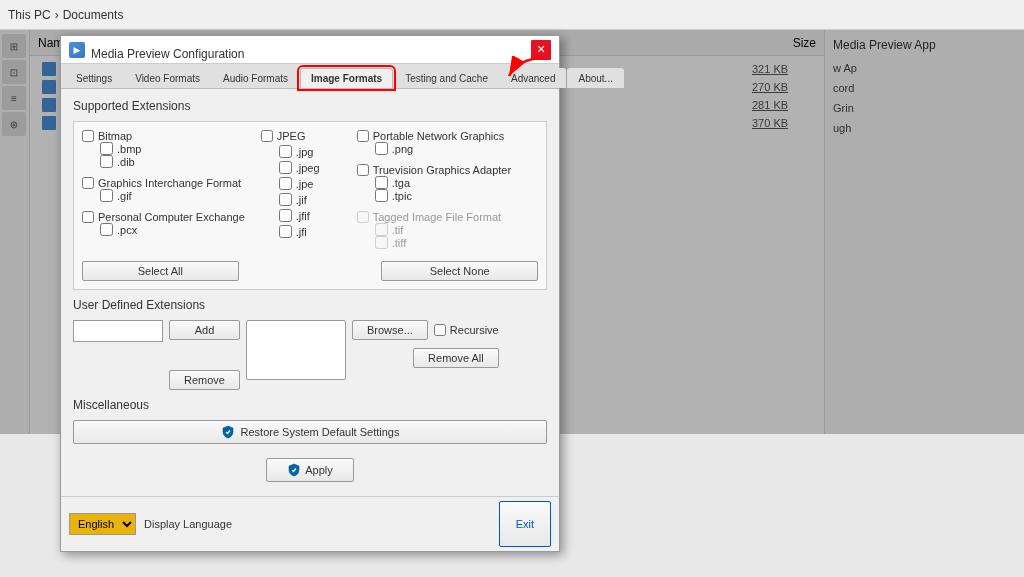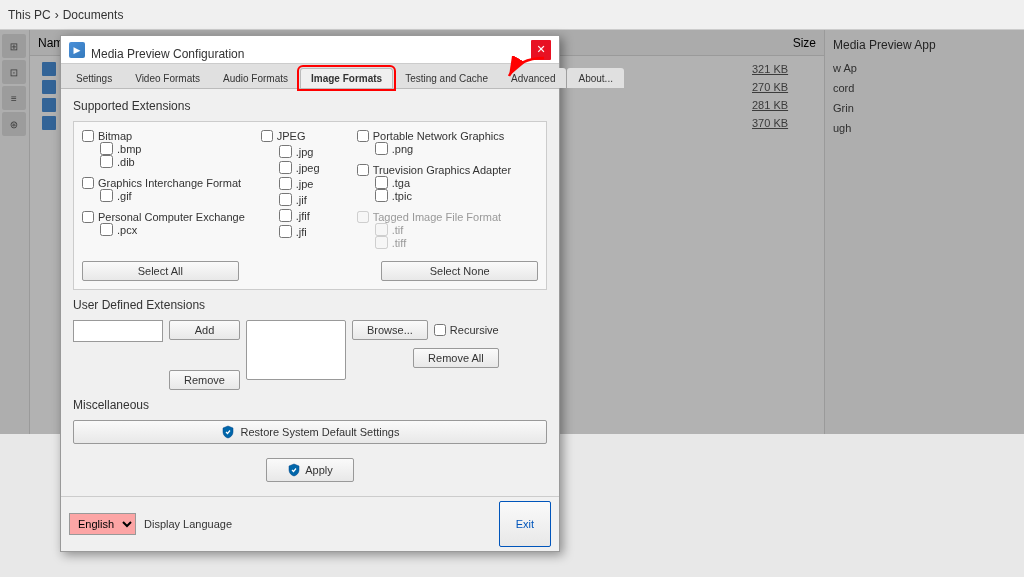--- a/index.html
+++ b/index.html
@@ -392,21 +392,21 @@
       align-items: center;
       padding: 4px 8px;
       border-top: 1px solid #ccc;
       background: #f0f0f0;
       justify-content: space-between;
     }
     .language-select {
       font-size: 11px;
       padding: 2px 4px;
       border: 1px solid #999;
-      background: #fca5a5;
+      background: #eab308;
       height: 22px;
     }
     .display-lang-label {
       font-size: 11px;
       color: #333;
       margin-left: 4px;
     }
     .exit-btn {
       padding: 16px 16px;
       font-size: 11px;

